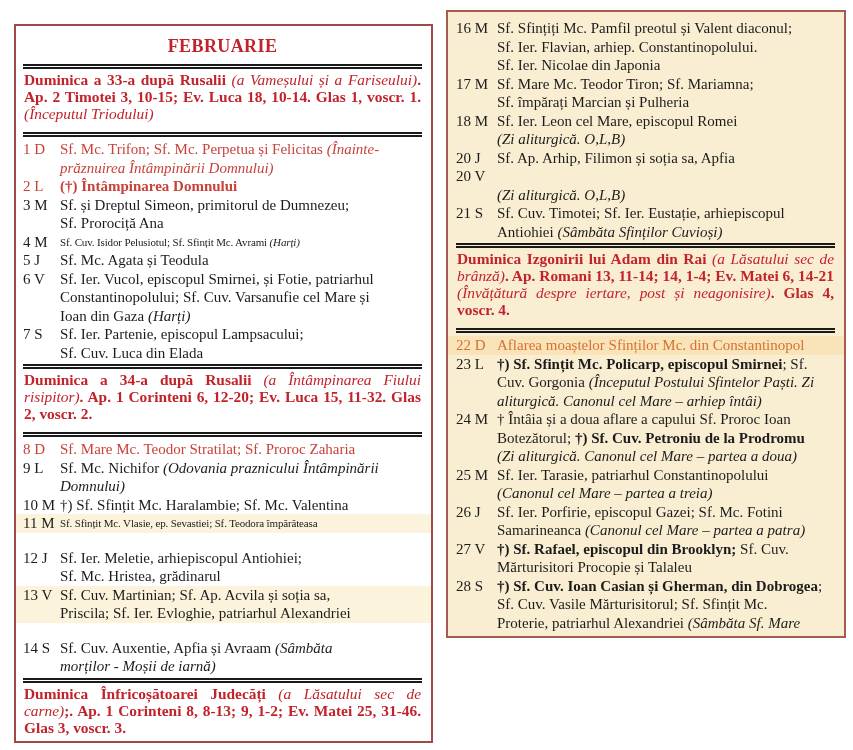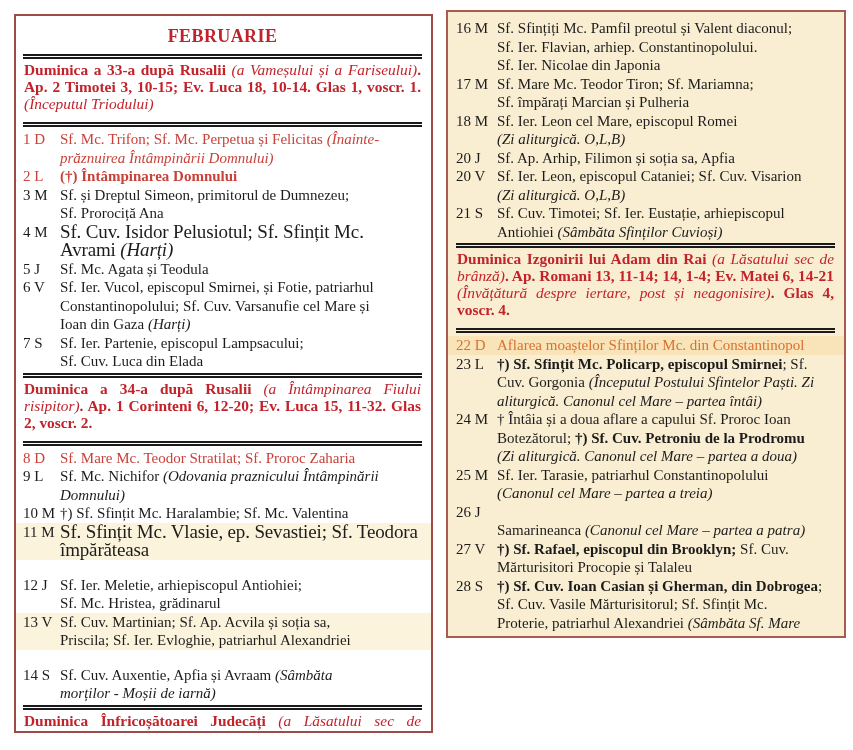--- a/index.html
+++ b/index.html
@@ -3,21 +3,21 @@
 <meta charset="utf-8">
 <style>
   html,body{margin:0;padding:0;}
   body{
     width:853px;height:750px;position:relative;background:#ffffff;
     font-family:"Liberation Serif","DejaVu Serif",serif;
     -webkit-font-smoothing:antialiased;
   }
   .panel{position:absolute;box-sizing:border-box;overflow:hidden;}
   #left-panel{
-    left:14px;top:14px;width:419px;height:719px;
+    left:14px;top:24px;width:419px;height:719px;
     border:2px solid var(--border-left);background:#ffffff;
     padding:4px 9px 4px 7px;
   }
   #right-panel{
     left:446px;top:10px;width:400px;height:628px;
     border:2px solid var(--border-right);background:var(--cream);
     padding:7px 9px 4px 8px;
   }
   .panel-title{
     text-align:center;color:var(--red);font-weight:bold;
@@ -32,21 +32,21 @@
   .day-row{
     display:flex;color:var(--ink);font-size:15px;line-height:18.5px;
   }
   .day-label{flex:0 0 37px;white-space:pre;}
   #right-panel .day-label{flex:0 0 41px;}
   .day-text{flex:1;}
   .sun{color:var(--sunday-red);}
   .orange{color:var(--orange);}
   .hl{background:var(--hl);margin:0 -9px 16px -7px;padding:0 9px 0 7px;}
   #right-panel .hl{background:var(--hl-right);margin:0 -9px 0 -8px;padding:0 9px 0 8px;}
-  .cond .day-text{font-size:19px;letter-spacing:-.15px;}
+  .cond .day-text{font-size:11px;letter-spacing:-.15px;}
   .b{font-weight:bold;}
   .i{font-style:italic;}
 </style>
 </head>
 <body>
 
 <div class="panel" id="left-panel">
   <div class="panel-title">FEBRUARIE</div>
   <div id="left-blocks">
       <div class="sunday-header"><span class="b">Duminica a 33-a după Rusalii </span><span class="i">(a Vameșului și a Fariseului)</span><span class="b">. Ap. 2 Timotei 3, 10-15; Ev. Luca 18, 10-14. Glas 1, voscr. 1. </span><span class="i">(Începutul Triodului)</span></div>
@@ -128,46 +128,46 @@
       <div class="day-row">
         <span class="day-label">18 M</span>
         <span class="day-text"><span>Sf. Ier. Leon cel Mare, episcopul Romei</span><br><span class="i">(Zi aliturgică. O,L,B)</span></span>
       </div>
       <div class="day-row">
         <span class="day-label">20 J</span>
         <span class="day-text"><span>Sf. Ap. Arhip, Filimon și soția sa, Apfia</span></span>
       </div>
       <div class="day-row">
         <span class="day-label">20 V</span>
-        <span class="day-text"><span>Sf. Ier. Leon, episcopul Cataniei; Sf. Cuv. Visarion</span><br><span class="i">(Zi aliturgică. O,L,B)</span></span>
+        <span class="day-text"><br><span class="i">(Zi aliturgică. O,L,B)</span></span>
       </div>
       <div class="day-row">
         <span class="day-label">21 S</span>
         <span class="day-text"><span>Sf. Cuv. Timotei; Sf. Ier. Eustație, arhiepiscopul</span><br><span>Antiohiei </span><span class="i">(Sâmbăta Sfinților Cuvioși)</span></span>
       </div>
       <div class="sunday-header"><span class="b">Duminica Izgonirii lui Adam din Rai </span><span class="i">(a Lăsatului sec de brânză)</span><span class="b">. Ap. Romani 13, 11-14; 14, 1-4; Ev. Matei 6, 14-21 </span><span class="i">(Învățătură despre iertare, post și neagonisire)</span><span class="b">. Glas 4, voscr. 4.</span></div>
       <div class="day-row orange hl">
         <span class="day-label">22 D</span>
         <span class="day-text"><span>Aflarea moaștelor Sfinților Mc. din Constantinopol</span></span>
       </div>
       <div class="day-row">
         <span class="day-label">23 L</span>
-        <span class="day-text"><span class="b">†) Sf. Sfințit Mc. Policarp, episcopul Smirnei</span><span>; Sf.</span><br><span>Cuv. Gorgonia </span><span class="i">(Începutul Postului Sfintelor Paști. Zi</span><br><span class="i">aliturgică. Canonul cel Mare – partea întâi)</span></span>
+        <span class="day-text"><span class="b">†) Sf. Sfințit Mc. Policarp, episcopul Smirnei</span><span>; Sf.</span><br><span>Cuv. Gorgonia </span><span class="i">(Începutul Postului Sfintelor Paști. Zi</span><br><span class="i">aliturgică. Canonul cel Mare – arhiep întâi)</span></span>
       </div>
       <div class="day-row">
         <span class="day-label">24 M</span>
         <span class="day-text"><span>† Întâia și a doua aflare a capului Sf. Proroc Ioan</span><br><span>Botezătorul; </span><span class="b">†) Sf. Cuv. Petroniu de la Prodromu</span><br><span class="i">(Zi aliturgică. Canonul cel Mare – partea a doua)</span></span>
       </div>
       <div class="day-row">
         <span class="day-label">25 M</span>
         <span class="day-text"><span>Sf. Ier. Tarasie, patriarhul Constantinopolului</span><br><span class="i">(Canonul cel Mare – partea a treia)</span></span>
       </div>
       <div class="day-row">
         <span class="day-label">26 J</span>
-        <span class="day-text"><br><span>Samarineanca </span><span class="i">(Canonul cel Mare – partea a patra)</span></span>
+        <span class="day-text"><span>Sf. Ier. Porfirie, episcopul Gazei; Sf. Mc. Fotini</span><br><span>Samarineanca </span><span class="i">(Canonul cel Mare – partea a patra)</span></span>
       </div>
       <div class="day-row">
         <span class="day-label">27 V</span>
         <span class="day-text"><span class="b">†) Sf. Rafael, episcopul din Brooklyn;</span><span> Sf. Cuv.</span><br><span>Mărturisitori Procopie și Talaleu</span></span>
       </div>
       <div class="day-row">
         <span class="day-label">28 S</span>
         <span class="day-text"><span class="b">†) Sf. Cuv. Ioan Casian și Gherman, din Dobrogea</span><span>;</span><br><span>Sf. Cuv. Vasile Mărturisitorul; Sf. Sfințit Mc.</span><br><span>Proterie, patriarhul Alexandriei </span><span class="i">(Sâmbăta Sf. Mare</span><br></span>
       </div>
     </div>

